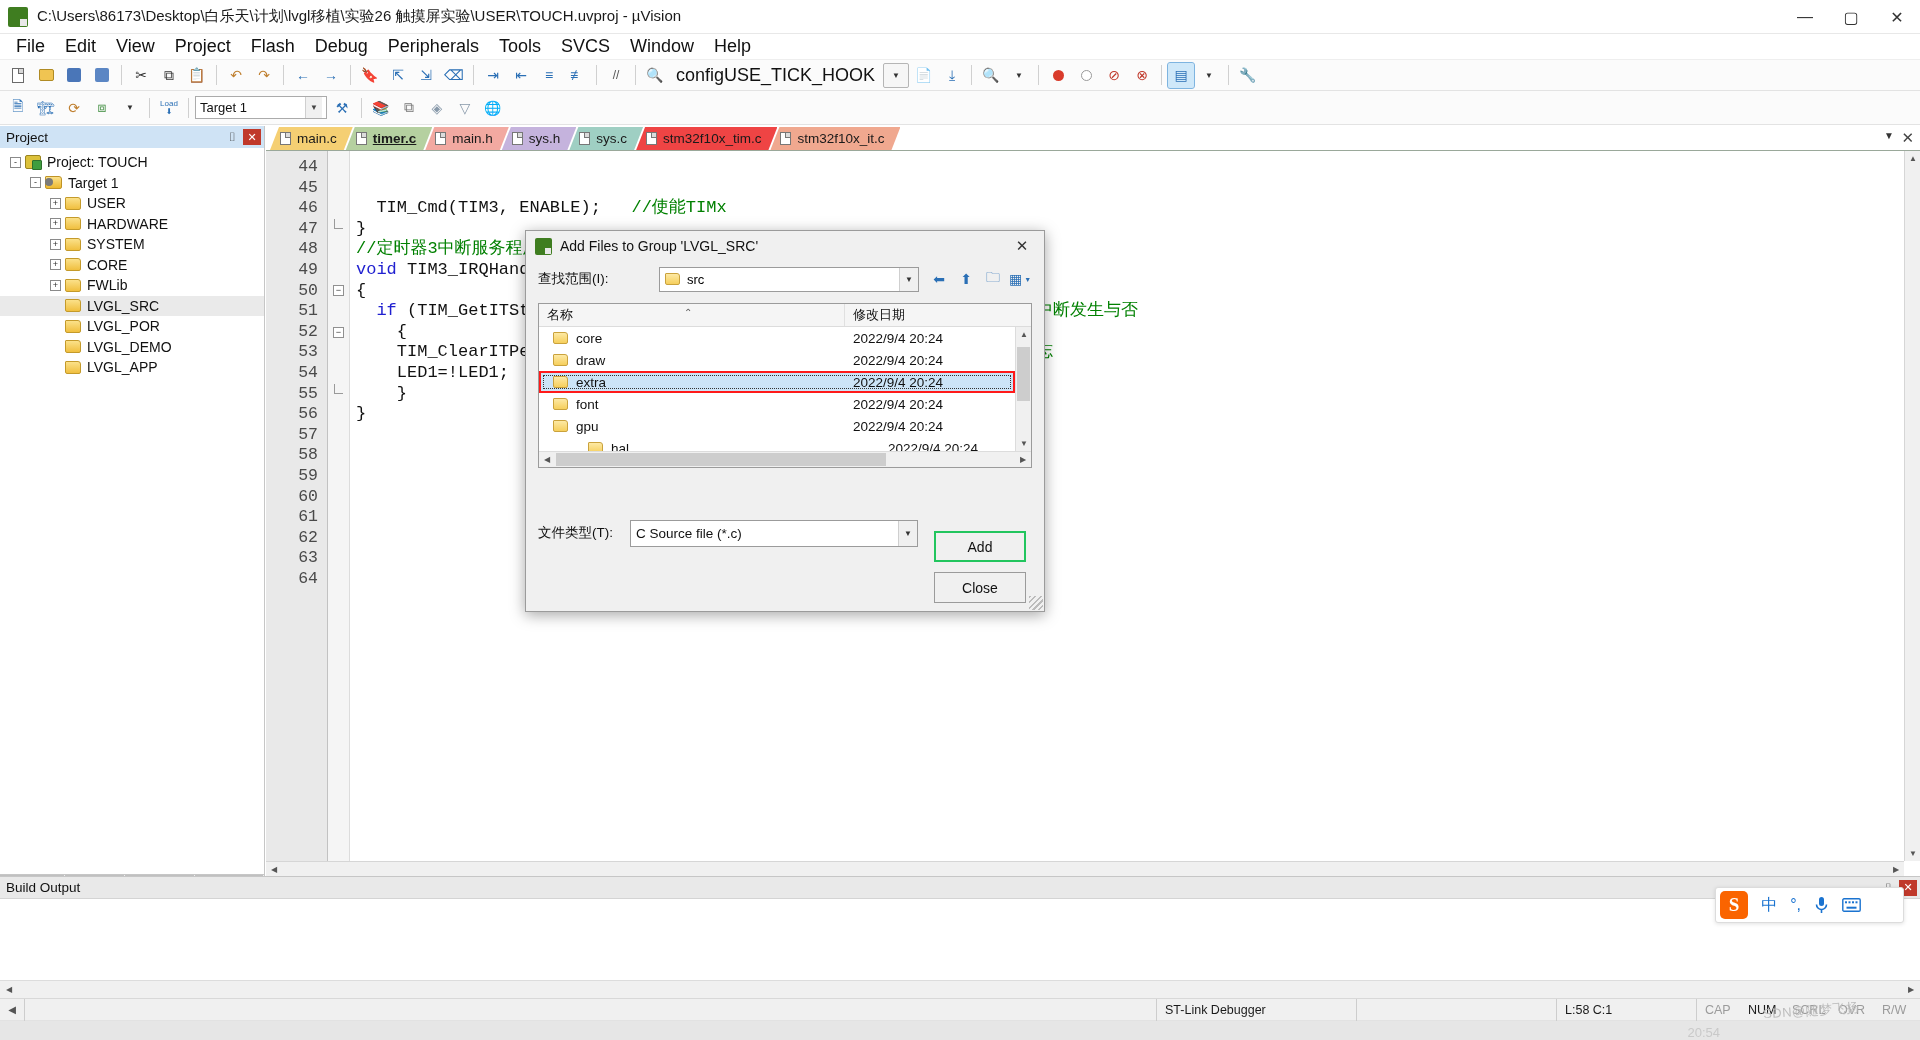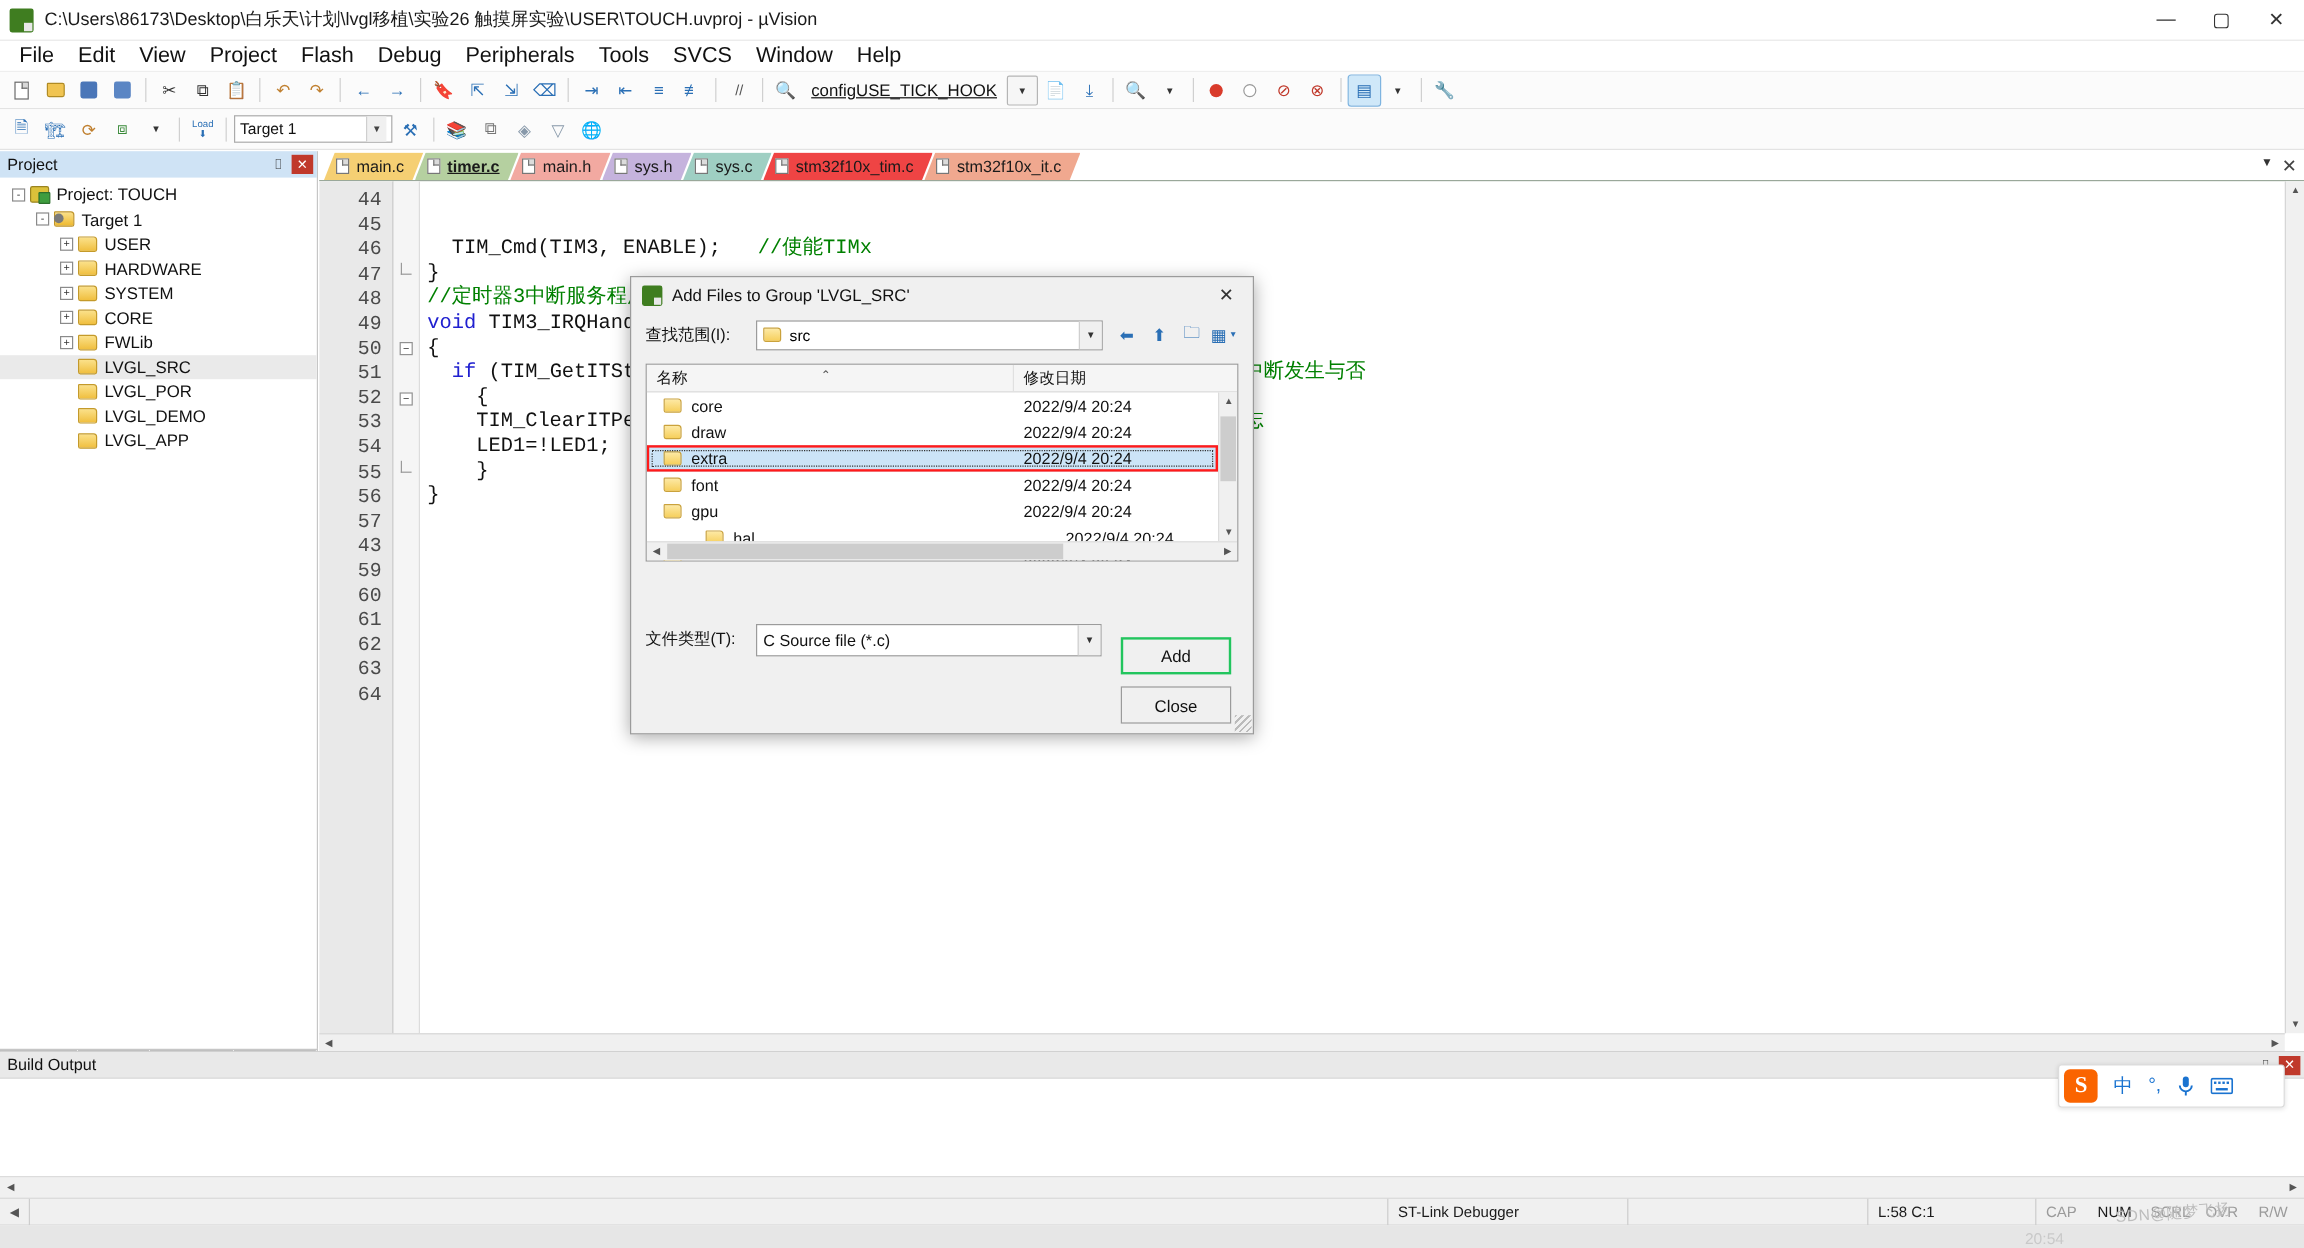--- a/index.html
+++ b/index.html
@@ -56,21 +56,21 @@
   .tb-sep { width: 1px; height: 20px; background: #d0d0d0; margin: 0 4px; }
   .tb-combo {
     height: 23px; min-width: 120px; border: 1px solid #ababab; background: #fff;
     display: flex; align-items: center; font-size: 13px; padding: 0 4px; color: #111;
   }
   .tb-combo .cv { flex: 1; white-space: nowrap; overflow: hidden; }
   .tb-combo .arrow {
     width: 17px; height: 21px; background: #f0f0f0; border-left: 1px solid #cfcfcf;
     display: flex; align-items: center; justify-content: center; font-size: 8px; color: #444;
   }
-  .tick-label { font-size: 14px; color: #111; padding: 0 6px; white-space: nowrap; text-decoration: underline; }
+  .tick-label { font-size: 18px; color: #111; padding: 0 6px; white-space: nowrap; }
   .tb-btn.active { background: #cfe8f9; outline: 1px solid #7eb4e0; }
   .ico-doc {
     width: 12px; height: 15px; background: #fff; border: 1.4px solid #6a6a6a;
     position: relative;
   }
   .ico-doc::after {
     content:""; position:absolute; top:0; right:0; width:4px; height:4px;
     background:#d8d8d8; border-left:1.3px solid #6a6a6a; border-bottom:1.3px solid #6a6a6a;
   }
   .ico-folder { width: 15px; height: 12px; background: #f0c452; border: 1px solid #b08b24; border-radius: 1px 2px 2px 2px; }
@@ -278,21 +278,21 @@
   .dlg-close {
     position: absolute; right: 0; top: 0; width: 44px; height: 30px;
     display: flex; align-items: center; justify-content: center; font-size: 15px; color: #333;
   }
   .dlg-body { position: absolute; left: 0; right: 0; top: 30px; bottom: 0; }
 
   .lookin-row { display: flex; align-items: center; height: 26px; margin: 5px 12px 0 12px; }
   .lookin-lbl { width: 92px; font-size: 13.5px; color: #111; }
   .lookin-combo {
     flex: 1; height: 25px; background: #fff; border: 1px solid #9b9b9b;
-    display: flex; align-items: center; padding-left: 5px; gap: 7px; position: relative;
+    display: flex; align-items: center; padding-left: 5px; gap: 7px; position: relative; margin-left: 29px;
   }
   .lookin-combo .arrow {
     position: absolute; right: 0; top: 0; width: 19px; height: 23px;
     display:flex; align-items:center; justify-content:center; font-size:8px; color:#333;
     background:#f0f0f0; border-left:1px solid #cfcfcf;
   }
   .fold-sm {
     width: 15px; height: 12px; background: linear-gradient(#fde9a4,#f6cf5c);
     border: 1px solid #caa23c; border-radius: 1px 3px 2px 2px; flex:0 0 auto;
   }
@@ -612,21 +612,21 @@
               <div>48</div>
               <div>49</div>
               <div>50</div>
               <div>51</div>
               <div>52</div>
               <div>53</div>
               <div>54</div>
               <div>55</div>
               <div>56</div>
               <div>57</div>
-              <div>43</div>
+              <div>58</div>
               <div>59</div>
               <div>60</div>
               <div>61</div>
               <div>62</div>
               <div>63</div>
               <div>64</div>
             </div>
           <div class="foldcol" id="foldcol">
               <div></div>
               <div></div>

